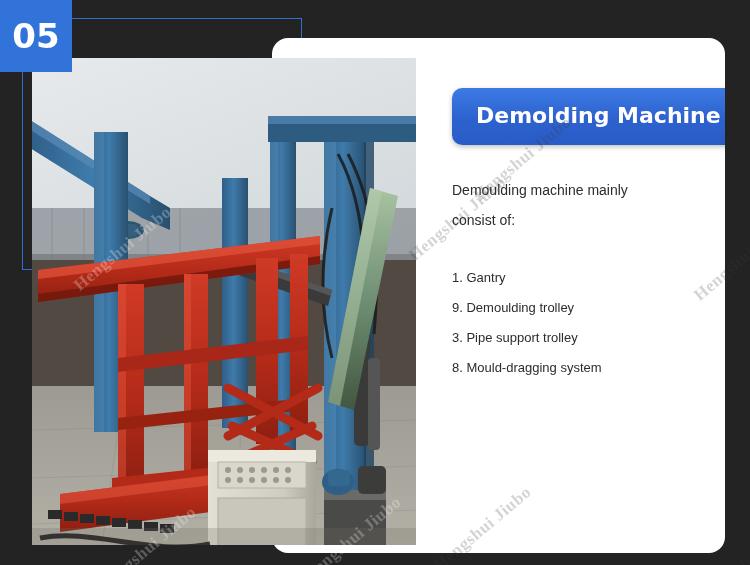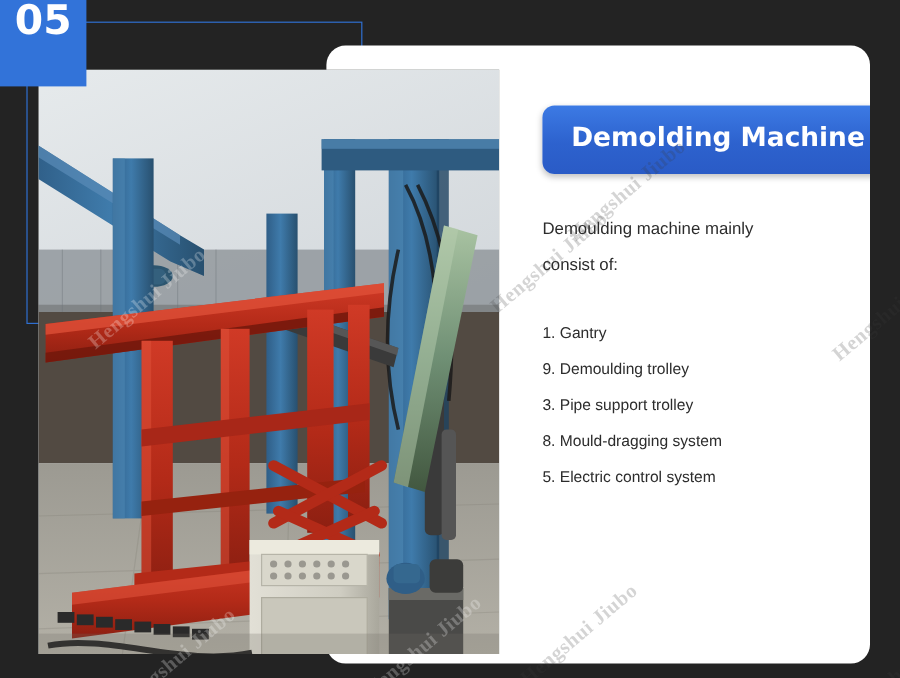--- a/index.html
+++ b/index.html
@@ -31,20 +31,21 @@
   
   .badge {
     position: absolute;
     left: 0px;
     top: 0px;
     width: 72px;
     height: 72px;
     background: #3273d9;
     z-index: 6;
     display: flex;
+    align-items: center;
     justify-content: center;
   }
   .badge-num {
     color: #ffffff;
     font-size: 34px;
     font-weight: bold;
     letter-spacing: 0px;
     line-height: 1;
     font-family: "DejaVu Sans", sans-serif;
   }
@@ -159,21 +160,20 @@
       <div class="body-text">
         <div>Demoulding machine mainly</div>
         <div>consist of:</div>
       </div>
 
       <div class="list">
         <div class="list-item">1. Gantry</div>
         <div class="list-item">9. Demoulding trolley</div>
         <div class="list-item">3. Pipe support trolley</div>
         <div class="list-item">8. Mould-dragging system</div>
-        <div class="list-item">5. Electric control system</div>
       </div>
 
     </div>
   </div>
 
   <div class="photo photo-over">
     <svg width="384" height="487" viewBox="0 0 384 487" xmlns="http://www.w3.org/2000/svg">
       <defs>
         <linearGradient id="sky" x1="0" y1="0" x2="0.3" y2="1">
           <stop offset="0%" stop-color="#e6eaec"></stop>

